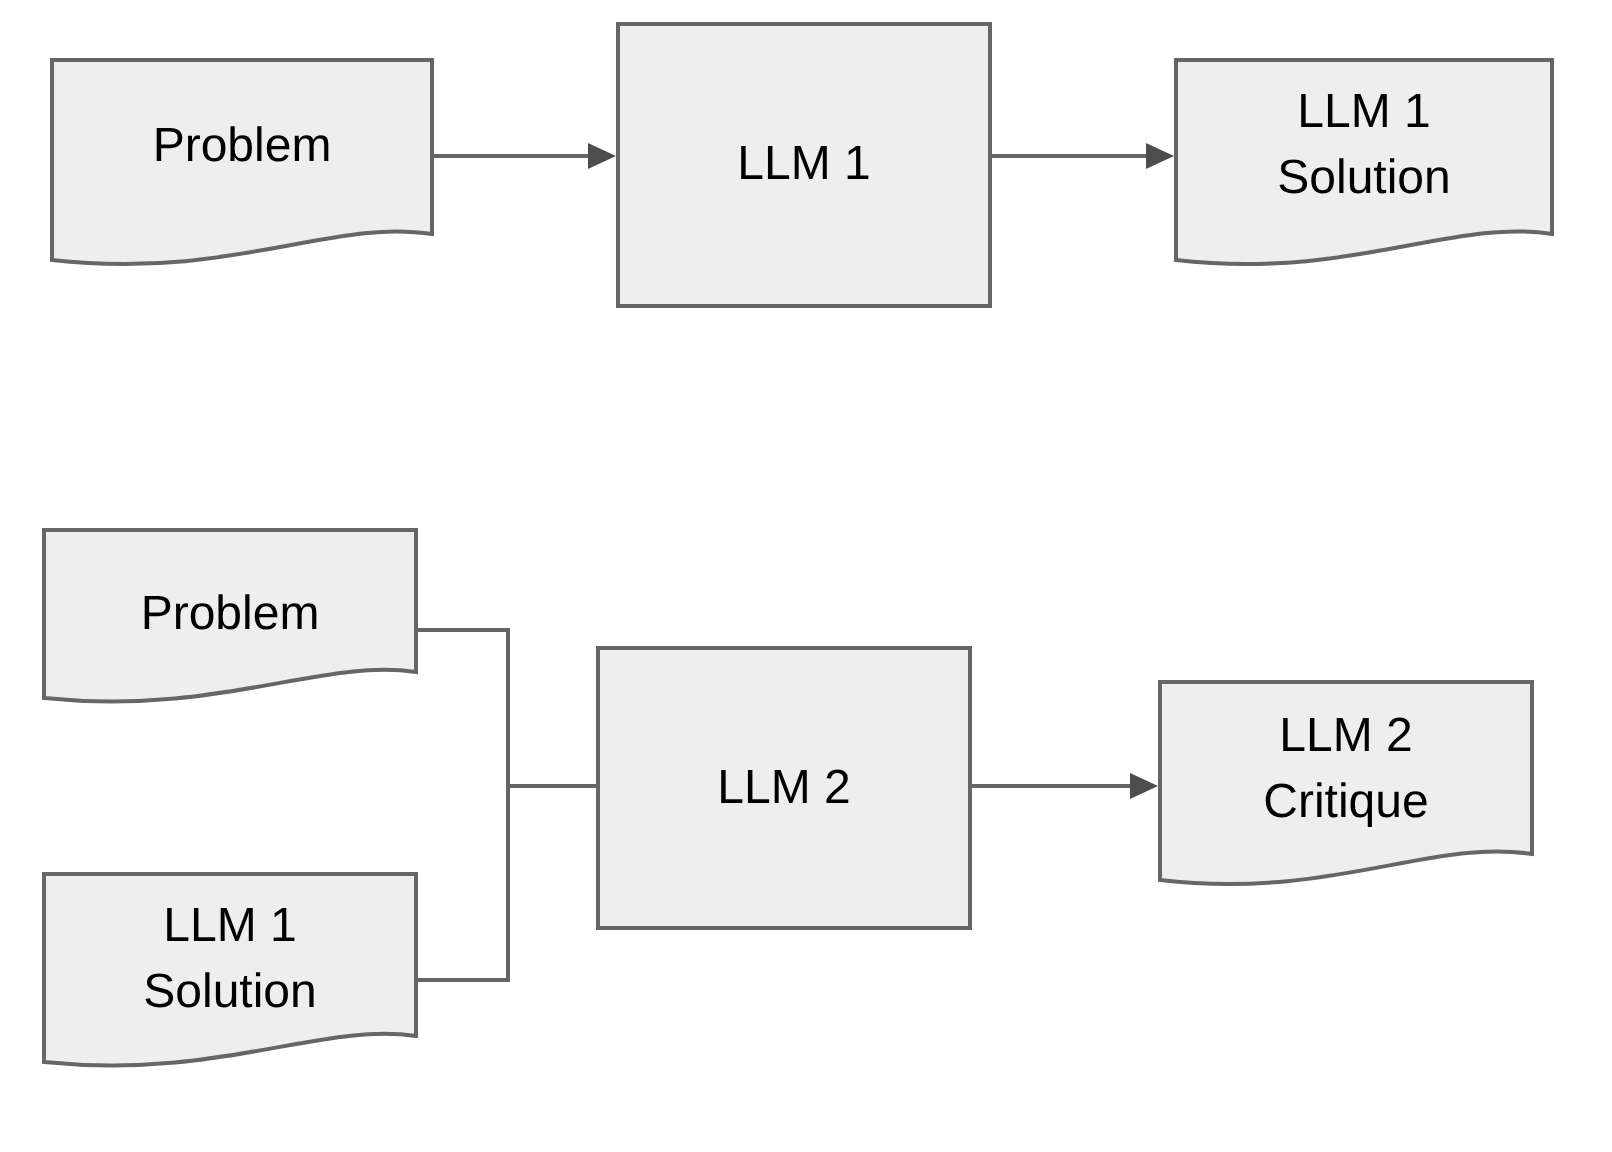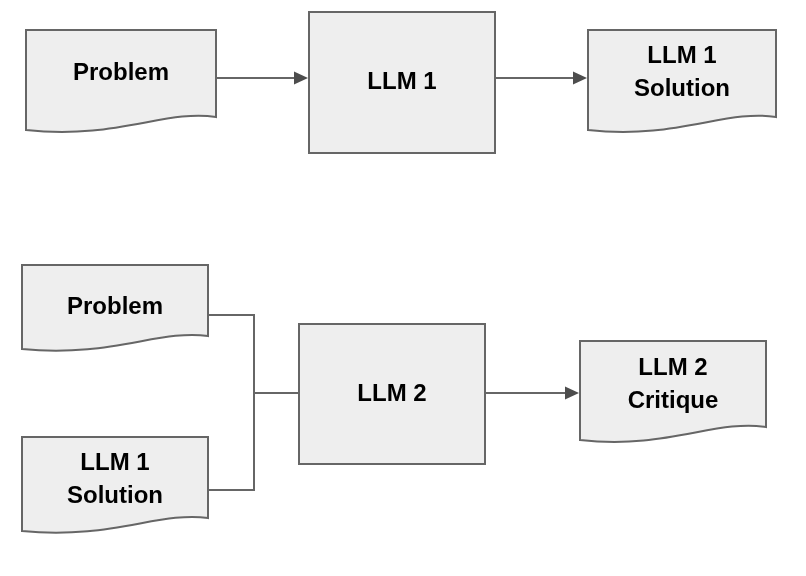--- a/index.html
+++ b/index.html
@@ -10,21 +10,20 @@
   }
   body {
     font-family: "Liberation Sans", sans-serif;
   }
   #canvas {
     position: relative;
     width: 806px;
     height: 576px;
     background: #ffffff;
     overflow: hidden;
-    font-weight: bold;
   }
   #diagram-svg {
     position: absolute;
     left: 0;
     top: 0;
     width: 806px;
     height: 576px;
     display: block;
   }
   .node-shape {

